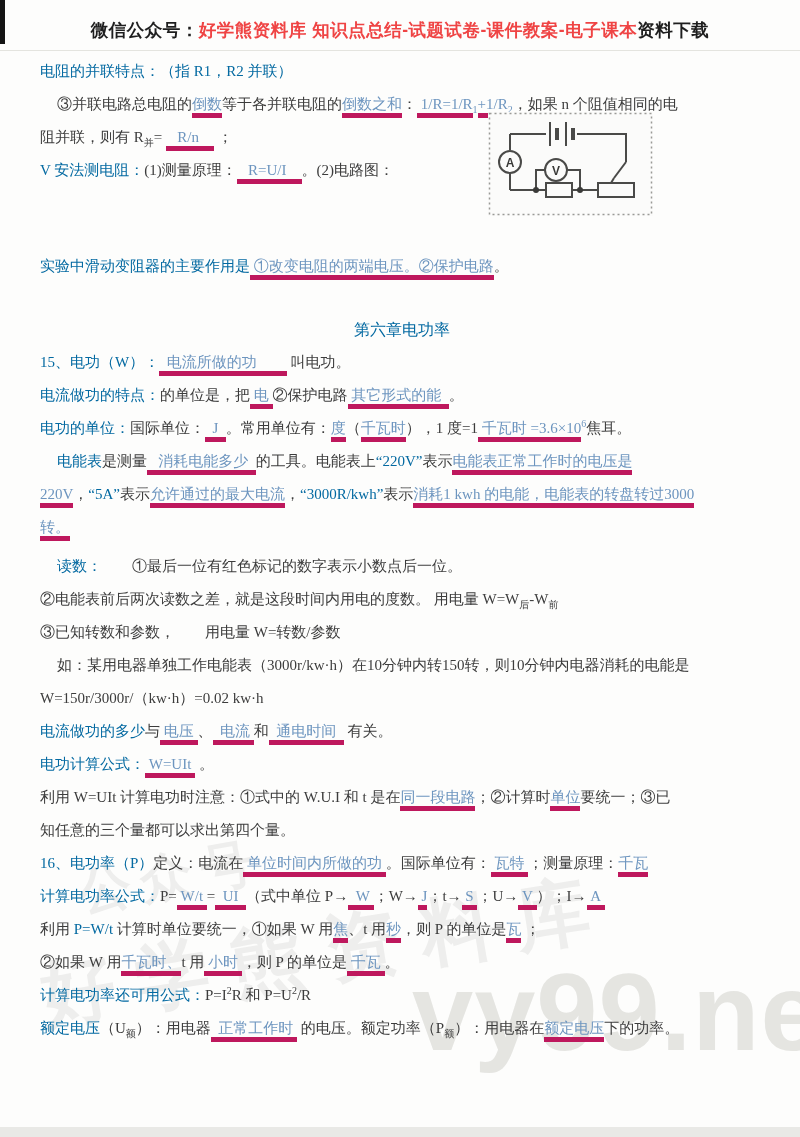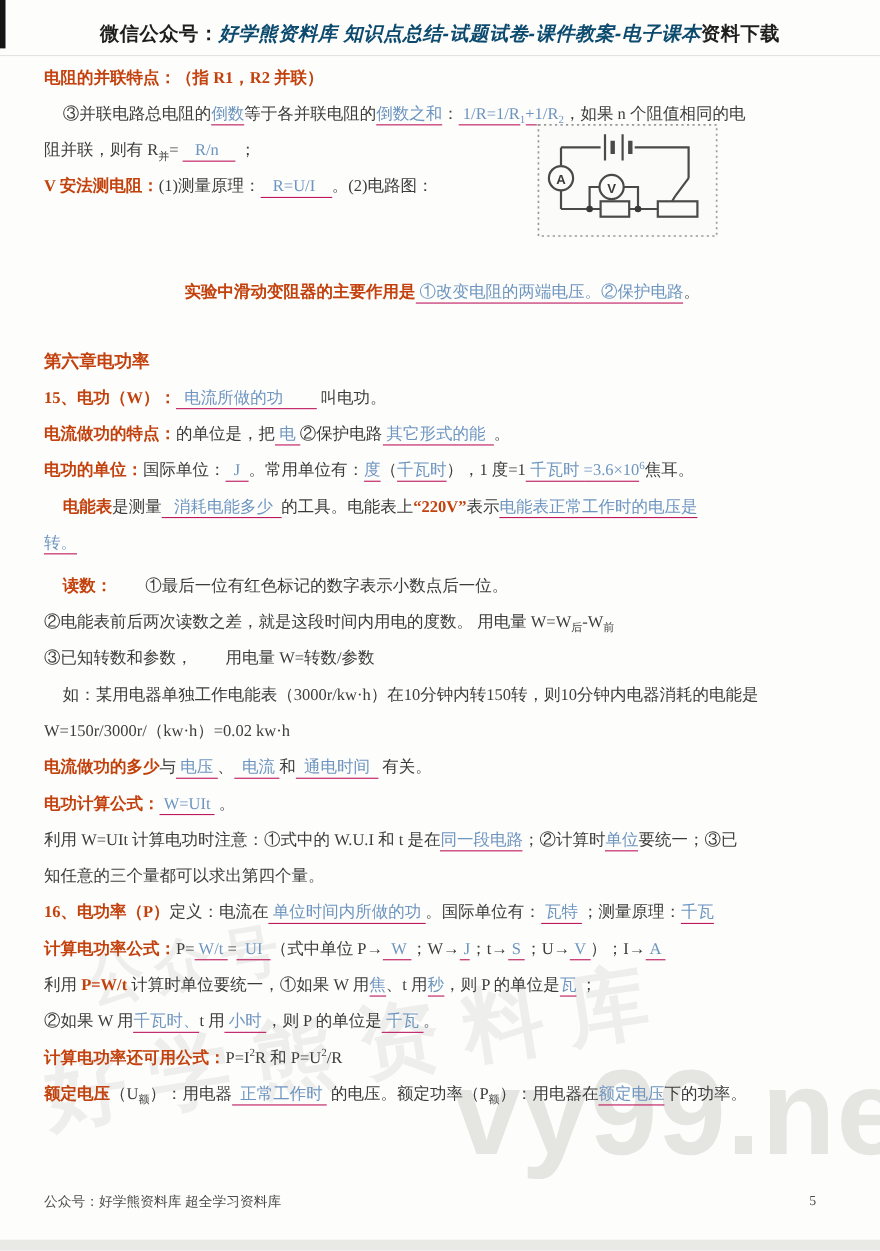--- a/index.html
+++ b/index.html
@@ -7,29 +7,29 @@
   .page {
     position:relative; width:800px; height:1137px; margin:0 auto;
     background:#fdfdfc; overflow:hidden;
   }
   .corner-mark { position:absolute; left:0; top:0; width:5px; height:44px; background:#141414; }
   .banner {
     position:absolute; left:0; top:18px; width:100%; text-align:center;
     font-family:"Liberation Sans","DejaVu Sans",sans-serif;
     font-size:17.5px; font-weight:bold; color:#1e1e1e; letter-spacing:0.5px;
   }
-  .banner .hl { color:#0c4a6e;font-style:italic; }
+  .banner .hl { color:#ef4444; }
   .banner-rule { position:absolute; left:0; top:50px; width:100%; height:1px; background:#e4e4df; }
   .content { position:absolute; left:40px; top:55px; width:724px; z-index:2; }
   .line { line-height:33px; min-height:33px; font-size:15px; white-space:nowrap; }
-  .line.center { text-align:left; font-size:16px; }
+  .line.center { text-align:center; font-size:16px; }
   .line.indent { padding-left:17px; }
   .k { color:#3c3c3c; }
-  .r { color:#c2410c; font-weight:bold; }
-  .b { color:#6d95bf; border-bottom:1px solid #be185d; padding-bottom:1px; }
+  .r { color:#0369a1; font-weight:normal; }
+  .b { color:#6d95bf; border-bottom:5px solid #be185d; padding-bottom:1px; }
   sup, sub { font-size:10px; line-height:0; }
   sup.b, sub.b { border-bottom:none; }
   .circuit {
     position:absolute; left:488px; top:112px; width:165px; height:104px; z-index:3;
     background:#fbfbfa;
   }
   .wm { position:absolute; color:rgba(110,110,110,0.10); z-index:1;
         font-family:"Liberation Sans","DejaVu Sans",sans-serif; font-weight:bold; white-space:nowrap; }
   .wm-small { left:78px; top:842px; font-size:52px; letter-spacing:10px; transform:rotate(-10deg); }
   .wm-large { left:38px; top:902px; font-size:74px; letter-spacing:22px; transform:rotate(-9deg); }
@@ -55,26 +55,27 @@
   <div class="banner">
     <span>微信公众号：</span><span class="hl">好学熊资料库  知识点总结-试题试卷-课件教案-电子课本</span><span>资料下载</span>
   </div>
   <div class="banner-rule"></div>
 
   <div class="content">
       <div class="line"><span class="r">电阻的并联特点：（指 R1，R2 并联）</span></div>
       <div class="line indent"><span class="k">③并联电路总电阻的</span><span class="b">倒数</span><span class="k">等于各并联电阻的</span><span class="b">倒数之和</span><span class="k">：</span><span class="b">&nbsp;1/R=1/R</span><sub class="b">1</sub><span class="b">+1/R</span><sub class="b">2</sub><span class="k">，如果 n 个阻值相同的电</span></div>
       <div class="line"><span class="k">阻并联，则有 R</span><sub class="k">并</sub><span class="k">= </span><span class="b">&nbsp;&nbsp;&nbsp;R/n&nbsp;&nbsp;&nbsp;&nbsp;</span><span class="k">&nbsp;；</span></div>
       <div class="line"><span class="r">V 安法测电阻：</span><span class="k">(1)测量原理：</span><span class="b">&nbsp;&nbsp;&nbsp;R=U/I&nbsp;&nbsp;&nbsp;&nbsp;</span><span class="k">。(2)电路图：</span></div>
-      <div class="line" style="margin-top: 63px; text-align: center;"><span class="r">实验中滑动变阻器的主要作用是</span><span class="b">&nbsp;①改变电阻的两端电压。②保护电路</span><span class="k">。</span></div>
+      <div class="line" style="margin-top: 63px;"><span class="r">实验中滑动变阻器的主要作用是</span><span class="b">&nbsp;①改变电阻的两端电压。②保护电路</span><span class="k">。</span></div>
       <div class="line center" style="margin-top: 30px;"><span class="r">第六章电功率</span></div>
       <div class="line"><span class="r">15、电功（W）：</span><span class="b">&nbsp;&nbsp;电流所做的功&nbsp;&nbsp;&nbsp;&nbsp;&nbsp;&nbsp;&nbsp;&nbsp;</span><span class="k">&nbsp;叫电功。</span></div>
       <div class="line"><span class="r">电流做功的特点：</span><span class="k">的单位是，把</span><span class="b">&nbsp;电&nbsp;</span><span class="k">②保护电路</span><span class="b">&nbsp;其它形式的能&nbsp;&nbsp;</span><span class="k">。</span></div>
       <div class="line"><span class="r">电功的单位：</span><span class="k">国际单位：</span><span class="b">&nbsp;&nbsp;J&nbsp;&nbsp;</span><span class="k">。常用单位有：</span><span class="b">度</span><span class="k">（</span><span class="b">千瓦时</span><span class="k">），1 度=1</span><span class="b">&nbsp;千瓦时&nbsp;</span><span class="b">=3.6×10</span><sup class="b">6</sup><span class="k">焦耳。</span></div>
       <div class="line indent"><span class="r">电能表</span><span class="k">是测量</span><span class="b">&nbsp;&nbsp;&nbsp;消耗电能多少&nbsp;&nbsp;</span><span class="k">的工具。电能表上</span><span class="r">“220V”</span><span class="k">表示</span><span class="b">电能表正常工作时的电压是</span></div>
+      <div class="line"><span class="b">220V</span><span class="k">，</span><span class="r">“5A”</span><span class="k">表示</span><span class="b">允许通过的最大电流</span><span class="k">，</span><span class="r">“3000R/kwh”</span><span class="k">表示</span><span class="b">消耗1 kwh 的电能，电能表的转盘转过3000</span></div>
       <div class="line"><span class="b">转。</span></div>
       <div class="line indent" style="margin-top: 6px;"><span class="r">读数：</span><span class="k">　　①最后一位有红色标记的数字表示小数点后一位。</span></div>
       <div class="line"><span class="k">②电能表前后两次读数之差，就是这段时间内用电的度数。 用电量 W=W</span><sub class="k">后</sub><span class="k">-W</span><sub class="k">前</sub></div>
       <div class="line"><span class="k">③已知转数和参数，　　用电量 W=转数/参数</span></div>
       <div class="line indent"><span class="k">如：某用电器单独工作电能表（3000r/kw·h）在10分钟内转150转，则10分钟内电器消耗的电能是</span></div>
       <div class="line"><span class="k">W=150r/3000r/（kw·h）=0.02 kw·h</span></div>
       <div class="line"><span class="r">电流做功的多少</span><span class="k">与</span><span class="b">&nbsp;电压&nbsp;</span><span class="k">、</span><span class="b">&nbsp;&nbsp;电流&nbsp;</span><span class="k">和</span><span class="b">&nbsp;&nbsp;通电时间&nbsp;&nbsp;</span><span class="k">&nbsp;有关。</span></div>
       <div class="line"><span class="r">电功计算公式：</span><span class="b">&nbsp;W=UIt&nbsp;</span><span class="k">&nbsp;。</span></div>
       <div class="line"><span class="k">利用 W=UIt 计算电功时注意：①式中的 W.U.I 和 t 是在</span><span class="b">同一段电路</span><span class="k">；②计算时</span><span class="b">单位</span><span class="k">要统一；③已</span></div>
       <div class="line"><span class="k">知任意的三个量都可以求出第四个量。</span></div>
@@ -118,19 +119,15 @@
       </g>
 
       <circle cx="48" cy="78" r="3" fill="#3a3a38"></circle>
       <circle cx="92" cy="78" r="3" fill="#3a3a38"></circle>
 
       <text x="22" y="55" text-anchor="middle" font-size="12" font-weight="bold" fill="#3a3a38" font-family="Liberation Sans, sans-serif">A</text>
       <text x="68" y="63" text-anchor="middle" font-size="12" font-weight="bold" fill="#3a3a38" font-family="Liberation Sans, sans-serif">V</text>
     </svg>
   </div>
 
-  <div class="footer">
-    <span>公众号：好学熊资料库 超全学习资料库</span>
-    <span>5</span>
-  </div>
 
   <div class="bottom-strip"></div>
 </div>
 
 </body></html>

